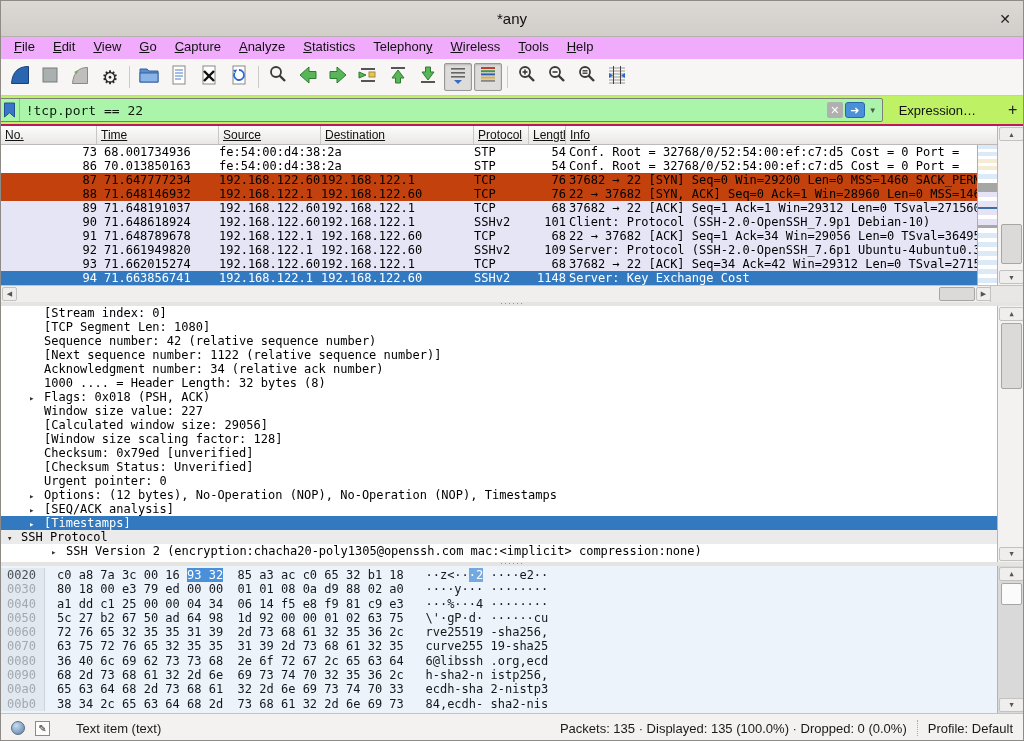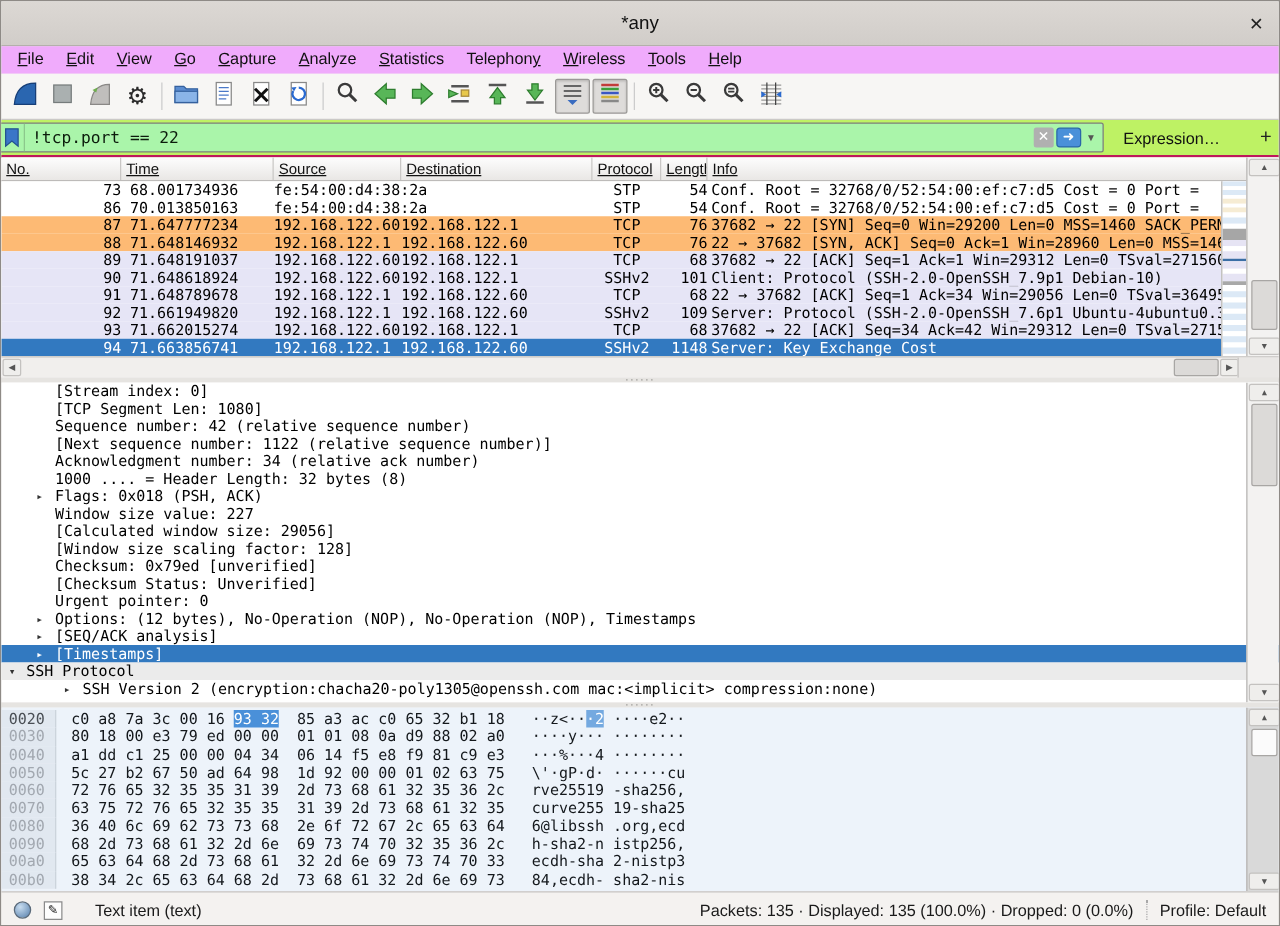--- a/index.html
+++ b/index.html
@@ -52,28 +52,28 @@
   .phead{position:absolute;top:0;left:0;height:19px;width:100%;display:flex;
          background:linear-gradient(#fdfdfd,#e9e7e5);border-bottom:1px solid #bdbbb9;}
   .phc{font-size:12px;color:#111;border-right:1px solid #c9c7c5;padding:2px 0 0 4px;
        overflow:hidden;white-space:nowrap;flex:none;text-decoration:underline;}
   .w-no{width:96px;}.w-time{width:122px;}.w-src{width:102px;}.w-dst{width:153px;}
   .w-proto{width:55px;}.w-len{width:37px;}.w-info{flex:1;border-right:none;}
   .prows{position:absolute;top:19px;left:0;width:976px;height:140px;overflow:hidden;
          font-family:"DejaVu Sans Mono",monospace;font-size:12px;color:#000;}
   .prow{display:flex;height:14px;line-height:14px;white-space:nowrap;}
   .prow.white{background:#fff;}
-  .prow.gray{background:#fdba74;}
+  .prow.gray{background:#c2410c;}
   .prow.lavender{background:#e6e5f6;}
   .prow.selected{background:#3279c0;color:#fff;}
   .c-no{width:96px;text-align:right;flex:none;}
   .c-time{width:122px;padding-left:7px;flex:none;overflow:hidden;}
   .c-src{width:102px;flex:none;}
   .c-dst{width:153px;flex:none;}
-  .c-proto{width:55px;flex:none;text-align:center;}
+  .c-proto{width:55px;flex:none;}
   .c-len{width:37px;text-align:right;flex:none;}
   .c-info{flex:1;padding-left:3px;overflow:hidden;}
 
   .minimap{position:absolute;left:976px;top:19px;width:20px;height:140px;background:#fff;
            border-left:1px solid #b0aeac;overflow:hidden;}
   .mstripe{width:100%;}
 
   .vscroll{position:absolute;width:28px;background:#f3f2f1;border-left:1px solid #b6b4b2;}
   .sbtn{height:14px;margin:1px;display:flex;align-items:center;justify-content:center;
         font-size:7px;color:#555;background:#efeeec;border:1px solid #c4c2c0;border-radius:2px;}

